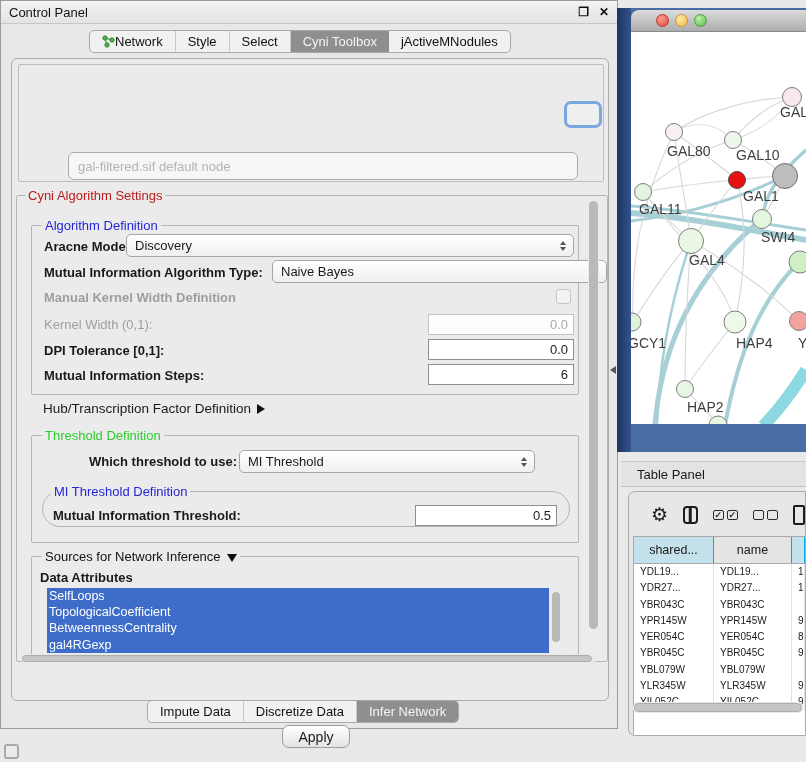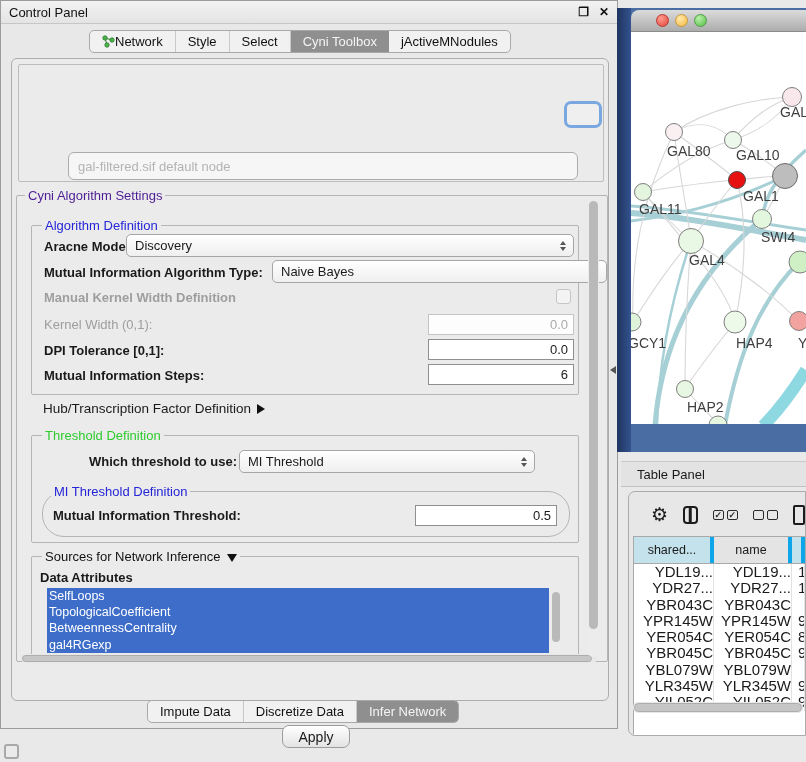--- a/index.html
+++ b/index.html
@@ -87,24 +87,24 @@
   #table-toolbar { position:absolute; left:0; top:8px; width:100%; height:30px; display:flex; align-items:center; gap:15px; padding-left:22px; }
   .gear { font-size:19px; color:#1c1c1c; line-height:20px; }
   .cols-icon { width:20px; height:18px; border:2.5px solid #1c1c1c; border-radius:4px; position:relative; }
   .cols-icon::after { content:""; position:absolute; left:50%; top:0; bottom:0; width:2.5px; background:#1c1c1c; transform:translateX(-50%); }
   .pair { display:flex; gap:3px; }
   .mini-box { width:11px; height:10px; border:1.5px solid #2a2a2a; border-radius:2px; font-size:9px; line-height:8px; text-align:center; color:#2a2a2a; font-weight:bold; }
   .file-icon { width:16px; height:20px; border:2.5px solid #1c1c1c; border-radius:2px; }
 
   #data-table { position:absolute; left:4px; top:44px; right:0; bottom:0; background:#FFFFFF; border-top:1px solid #A9A9A9; border-left:1px solid #A9A9A9; }
   .th-row { display:flex; height:27px; border-bottom:1px solid #A9A9A9; }
-  .th { font-size:12.5px; display:flex; align-items:center; justify-content:center; border-right:4px solid #0ea5e9; background:#E4E4E4; }
+  .th { font-size:12.5px; display:flex; align-items:center; justify-content:center; border-right:1px solid #0ea5e9; background:#E4E4E4; }
   .th.blue { background:#C3E2EC; }
   .tr { display:flex; height:16.3px; }
-  .td { font-size:15px; line-height:16.3px; padding-left:6px; white-space:nowrap; overflow:hidden; border-right:1px solid #E2E2E2;text-align:right; }
+  .td { font-size:10px; line-height:16.3px; padding-left:6px; white-space:nowrap; overflow:hidden; border-right:1px solid #E2E2E2; }
   .c1 { width:80px; } .c2 { width:78px; } .c3 { flex:1; }
 
   #corner-btn { left:4px; top:744px; width:15px; height:15px; border:2px solid #A9A9A9; border-radius:3px; background:#EBEBEB; }
 </style>
 </head>
 <body>
 
 <div class="abs" id="control-panel">
   <div class="abs" id="cp-titlebar">
     <span id="cp-title">Control Panel</span>
@@ -140,21 +140,21 @@
   </div>
 
   <div class="abs" id="tab-content">
 
     <div class="abs" id="inference-box"></div>
     <div class="abs" id="inference-combo-bg"></div>
     <div class="abs" id="inference-combo-text">gal-filtered.sif default node</div>
     <div class="abs" id="focus-combo-fragment"></div>
 
     <div class="groupbox" style="left:4px; top:136px; width:592px; height:467px;">
-      <span class="grouplabel" style="left:8px; color:#4c1d95;">Cyni Algorithm Settings</span>
+      <span class="grouplabel" style="left:8px; color:#b91c1c;">Cyni Algorithm Settings</span>
 
       <div class="groupbox" style="left:14px; top:29px; width:548px; height:170px;">
         <span class="grouplabel blue" style="left:10px;">Algorithm Definition</span>
 
         <span class="field-label" style="left:12px; top:13px;">Aracne Mode:</span>
         <div class="combo" style="left:94px; top:8px; width:448px;">
           <span>Discovery</span>
           <span class="spin">
               <i class="up"></i>
               <i class="dn"></i>
@@ -192,21 +192,21 @@
 
         <span class="field-label" style="left:57px; top:18px;">Which threshold to use:</span>
         <div class="combo" style="left:207px; top:14px; width:296px;">
           <span>MI Threshold</span>
           <span class="spin">
               <i class="up"></i>
               <i class="dn"></i>
             </span>
         </div>
 
-        <div class="groupbox" style="left:10px; top:55px; width:528px; height:46px;border-radius:22px;">
+        <div class="groupbox" style="left:10px; top:55px; width:528px; height:36px;border-radius:22px;">
           <span class="grouplabel blue" style="left:8px;">MI Threshold Definition</span>
           <span class="field-label" style="left:10px; top:16px;">Mutual Information Threshold:</span>
           <div class="textfield" style="left:372px; top:13px; width:142px;">0.5</div>
         </div>
       </div>
 
       <div class="groupbox" style="left:14px; top:360px; width:548px; height:106px; border-bottom:none;">
         <span class="grouplabel" style="left:10px; color:#111;">
           <span>Sources for Network Inference</span><span class="tri-down"></span>
         </span>

